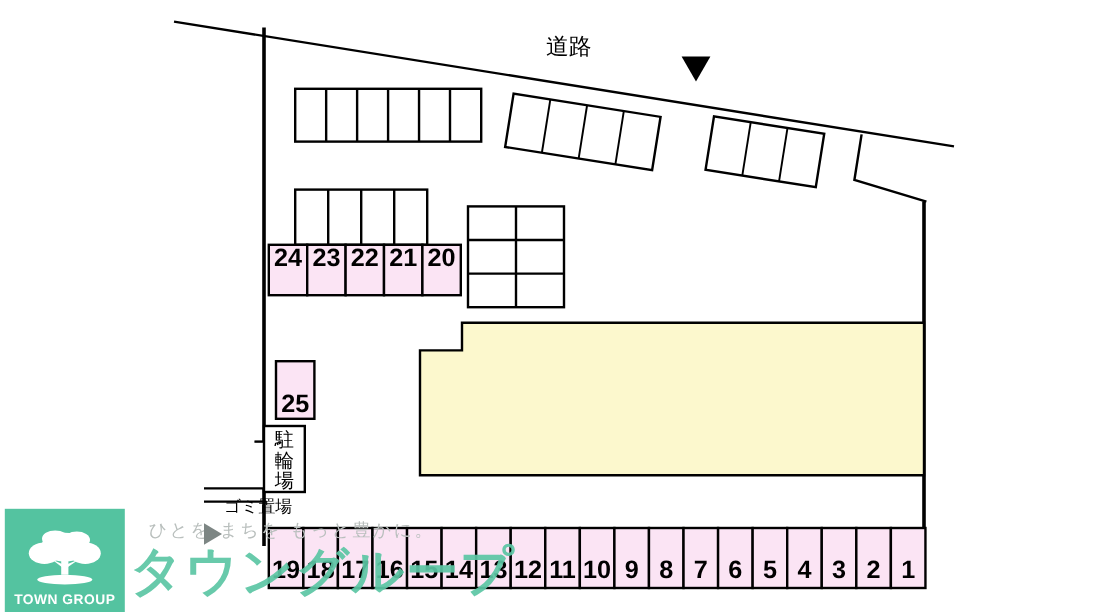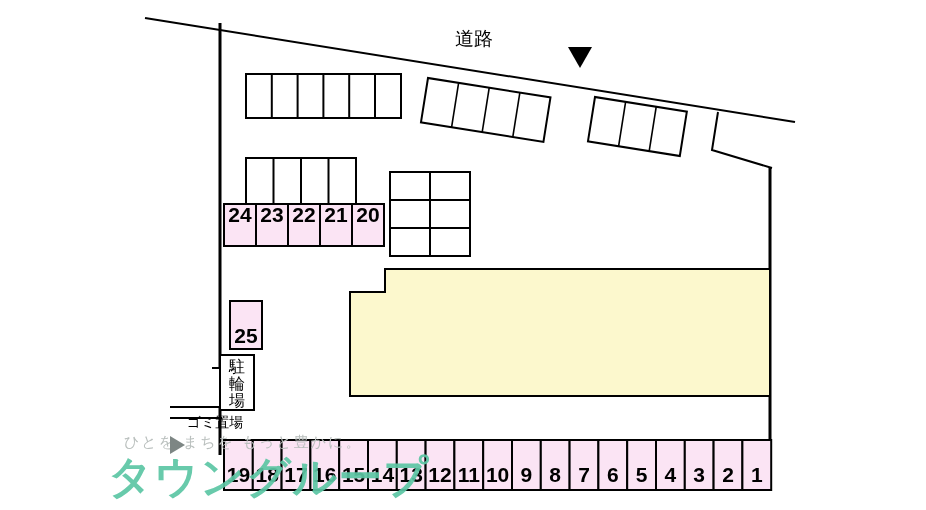--- a/index.html
+++ b/index.html
@@ -172,14 +172,30 @@
     <span id="bp2">輪</span>
     <span id="bp3">場</span>
   </div>
 
   <div id="wm">
     <div class="tag">ひとを まちを もっと豊かに。</div>
     <div class="play"></div>
     <div class="big">タウングループ</div>
   </div>
 
+  <div id="logo">
+    <svg class="tree" viewBox="0 0 66 54">
+      <g fill="#ffffff">
+        <ellipse cx="33" cy="17" rx="20" ry="12"></ellipse>
+        <ellipse cx="16" cy="22" rx="13" ry="9"></ellipse>
+        <ellipse cx="50" cy="22" rx="13" ry="9"></ellipse>
+        <ellipse cx="25" cy="10" rx="11" ry="7"></ellipse>
+        <ellipse cx="43" cy="11" rx="11" ry="7"></ellipse>
+        <path d="M30 22 L30 40 L36 40 L36 22 Z"></path>
+        <path d="M22 27 L31 34 L33 32 Z"></path>
+        <path d="M45 27 L35 34 L33 32 Z"></path>
+        <ellipse cx="33" cy="44" rx="23" ry="4"></ellipse>
+      </g>
+    </svg>
+    <div class="tg">TOWN GROUP</div>
+  </div>
 
 </div>
 
 </body></html>

